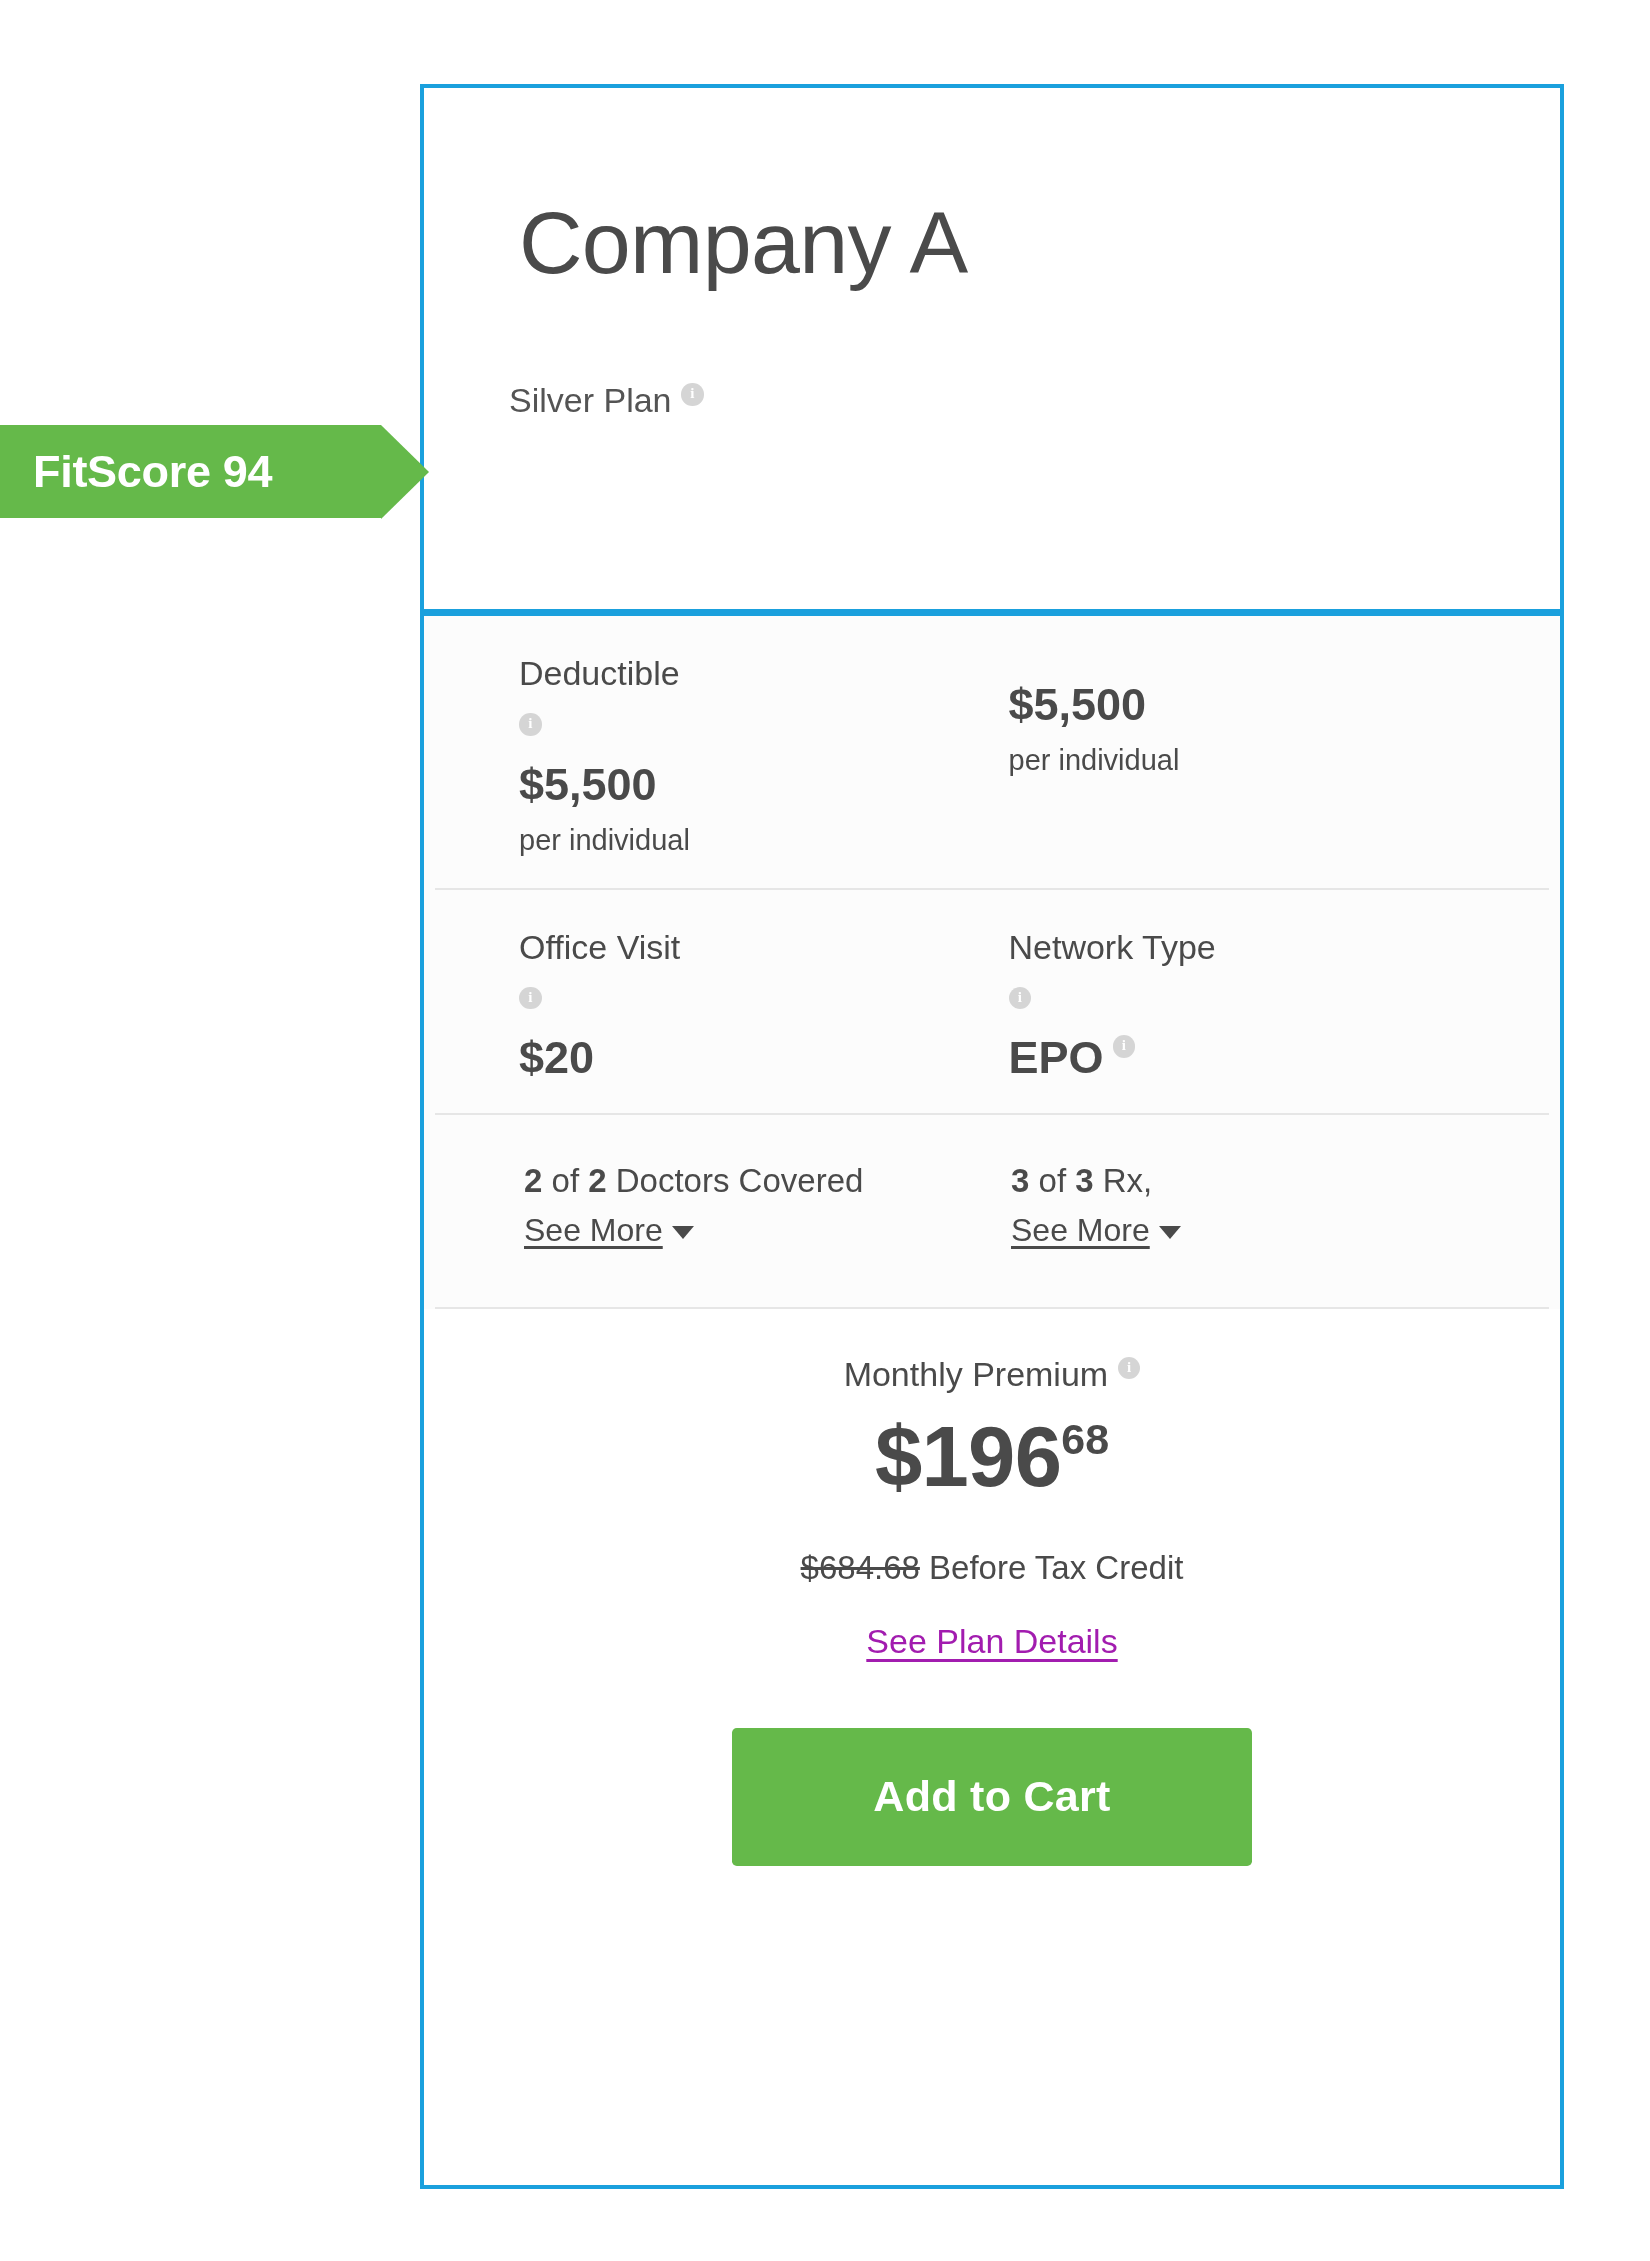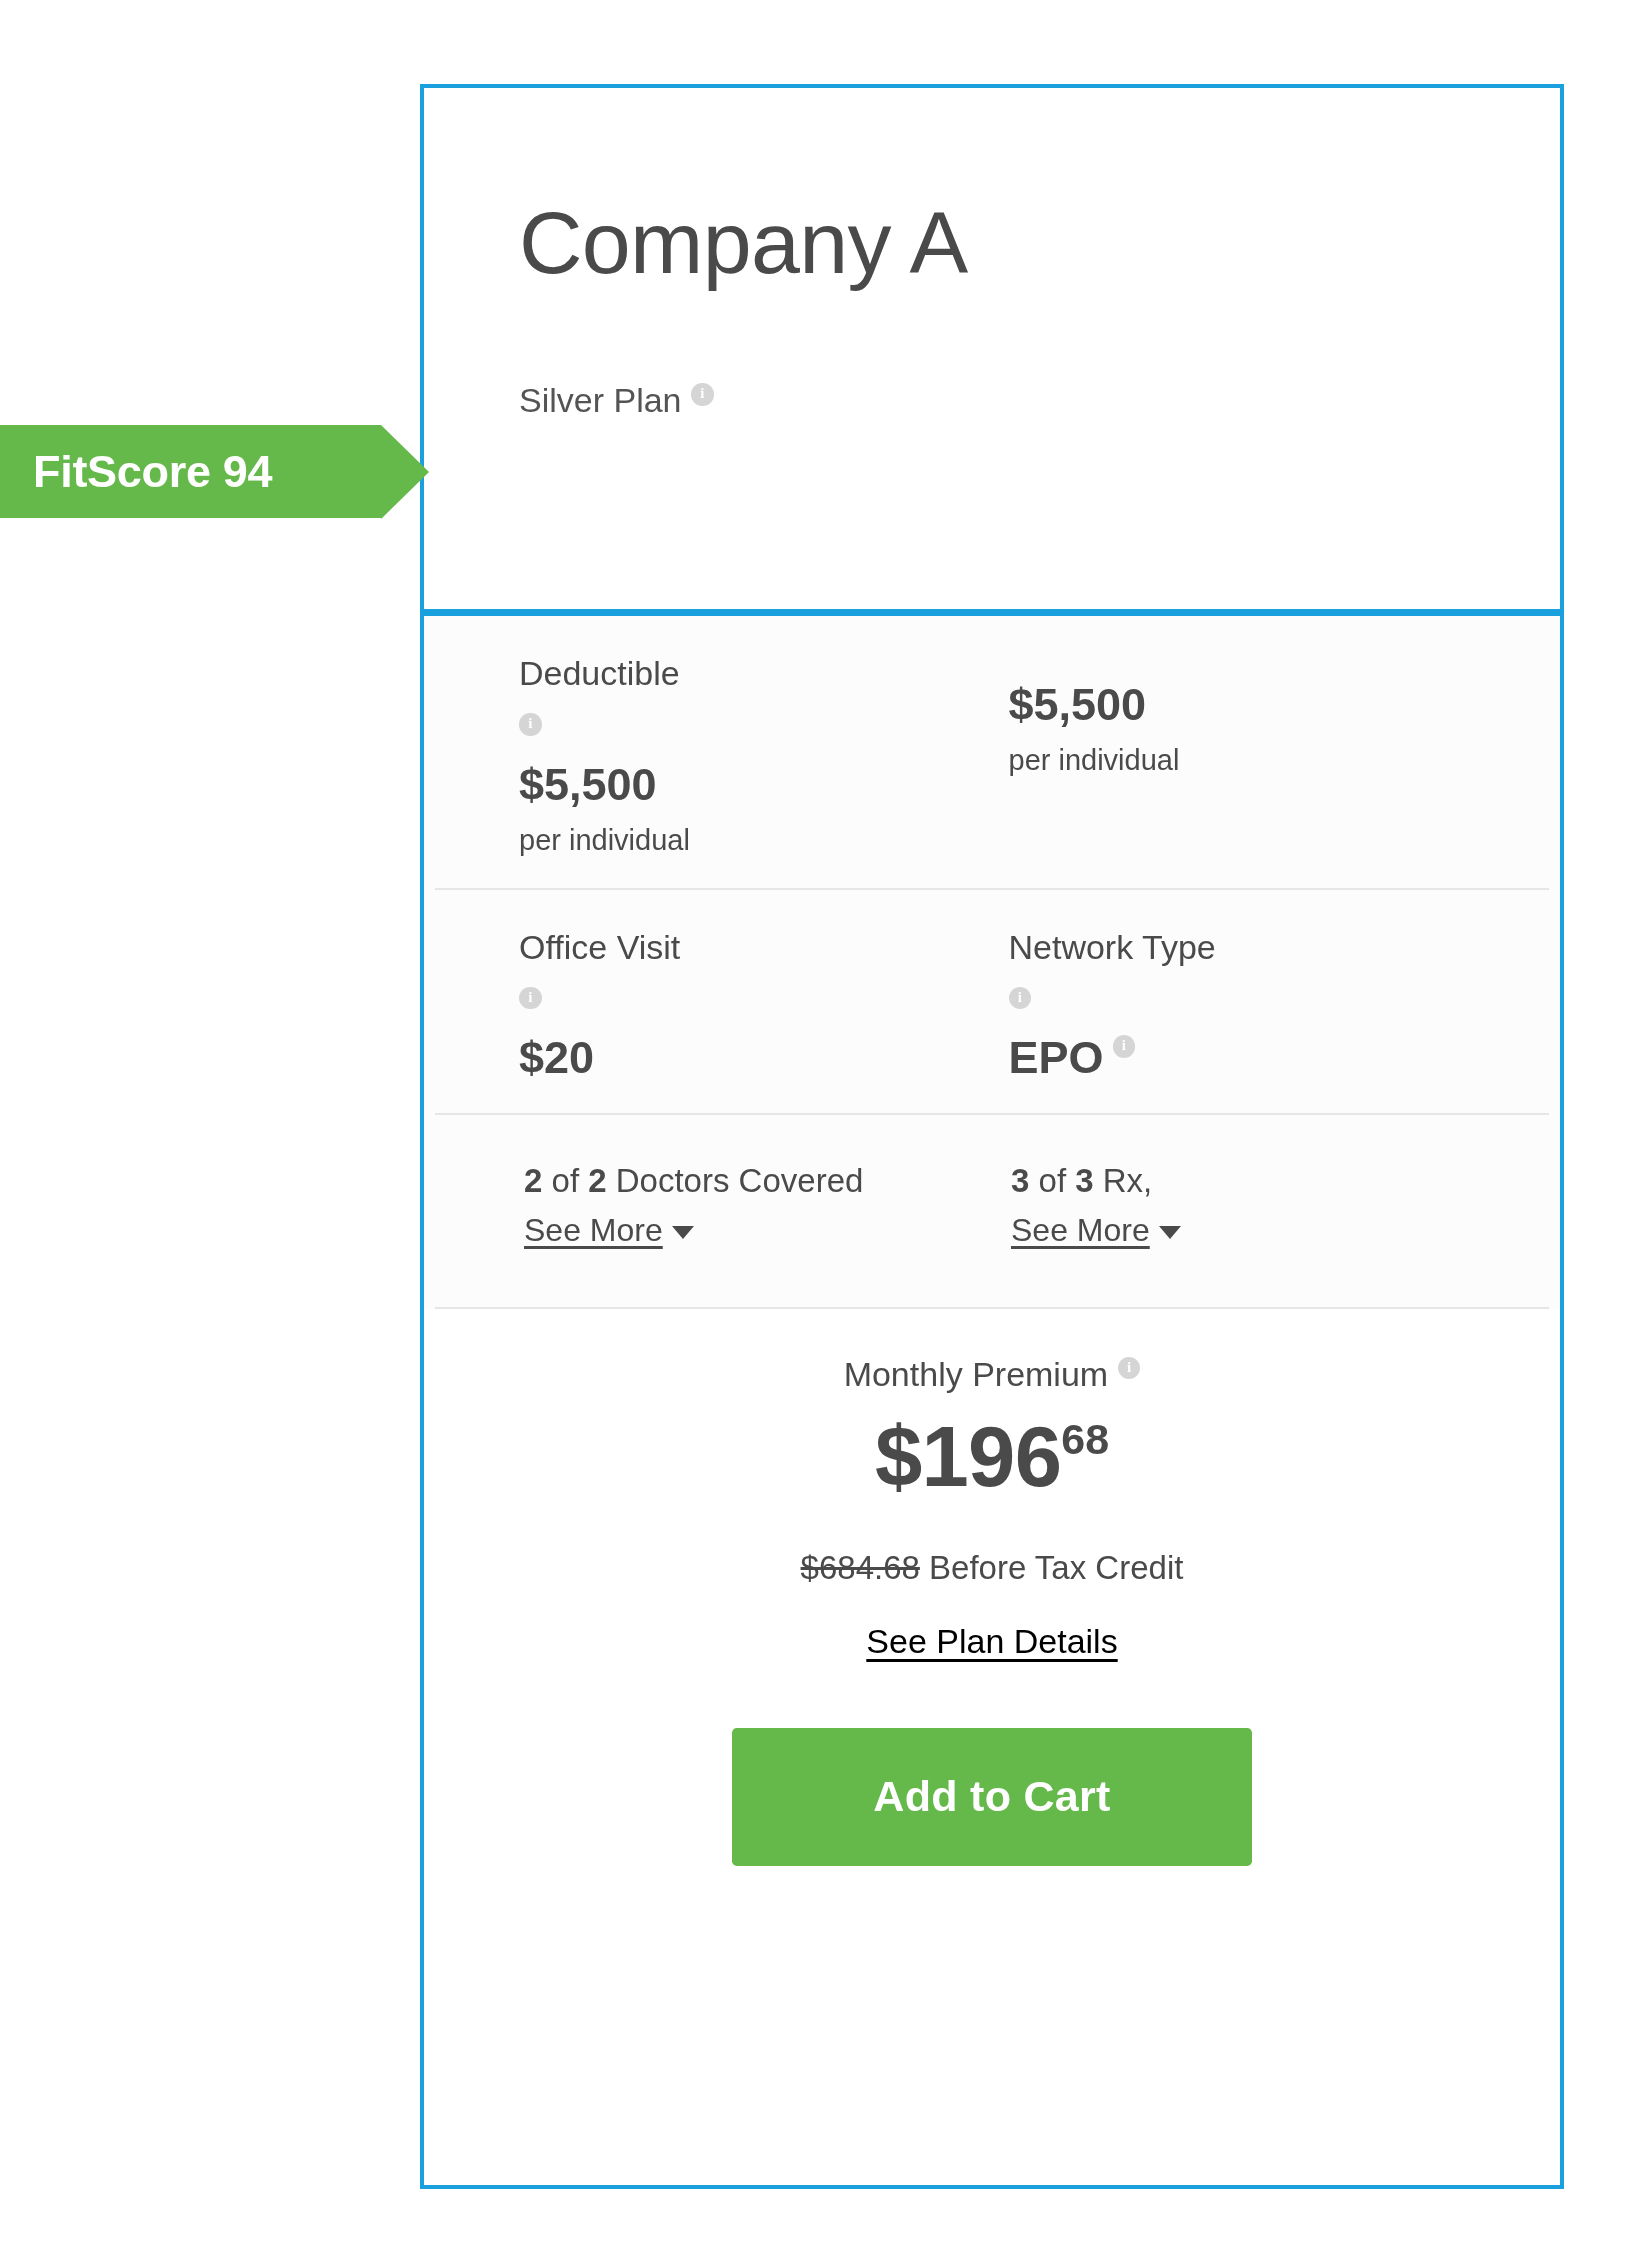--- a/index.html
+++ b/index.html
@@ -43,21 +43,21 @@
     top: 111px;
     font-size: 88px;
     font-weight: 400;
     color: #4a4a4a;
     line-height: 1;
     letter-spacing: -0.7px;
     white-space: nowrap;
   }
   .plan-tier-row {
     position: absolute;
-    left: 95px;
+    left: 85px;
     top: 295px;
     display: flex;
     align-items: flex-start;
     gap: 9.6px;
   }
   .plan-tier-label {
     font-size: 34px;
     font-weight: 400;
     color: #545454;
     line-height: 1;
@@ -209,21 +209,21 @@
     margin-top: 52px;
     font-size: 33px;
     color: #4a4a4a;
     line-height: 1;
   }
   .before-credit .struck { text-decoration: line-through; }
   .plan-details-link {
     display: inline-block;
     margin-top: 38px;
     font-size: 34px;
-    color: #000000;
+    color: #a21caf;
     text-decoration: underline;
     text-underline-offset: 6.2px;
     cursor: pointer;
   }
   .cart-button {
     display: block;
     margin: 67px auto 0 auto;
     width: 520px;
     height: 138px;
     background: #65b94a;

